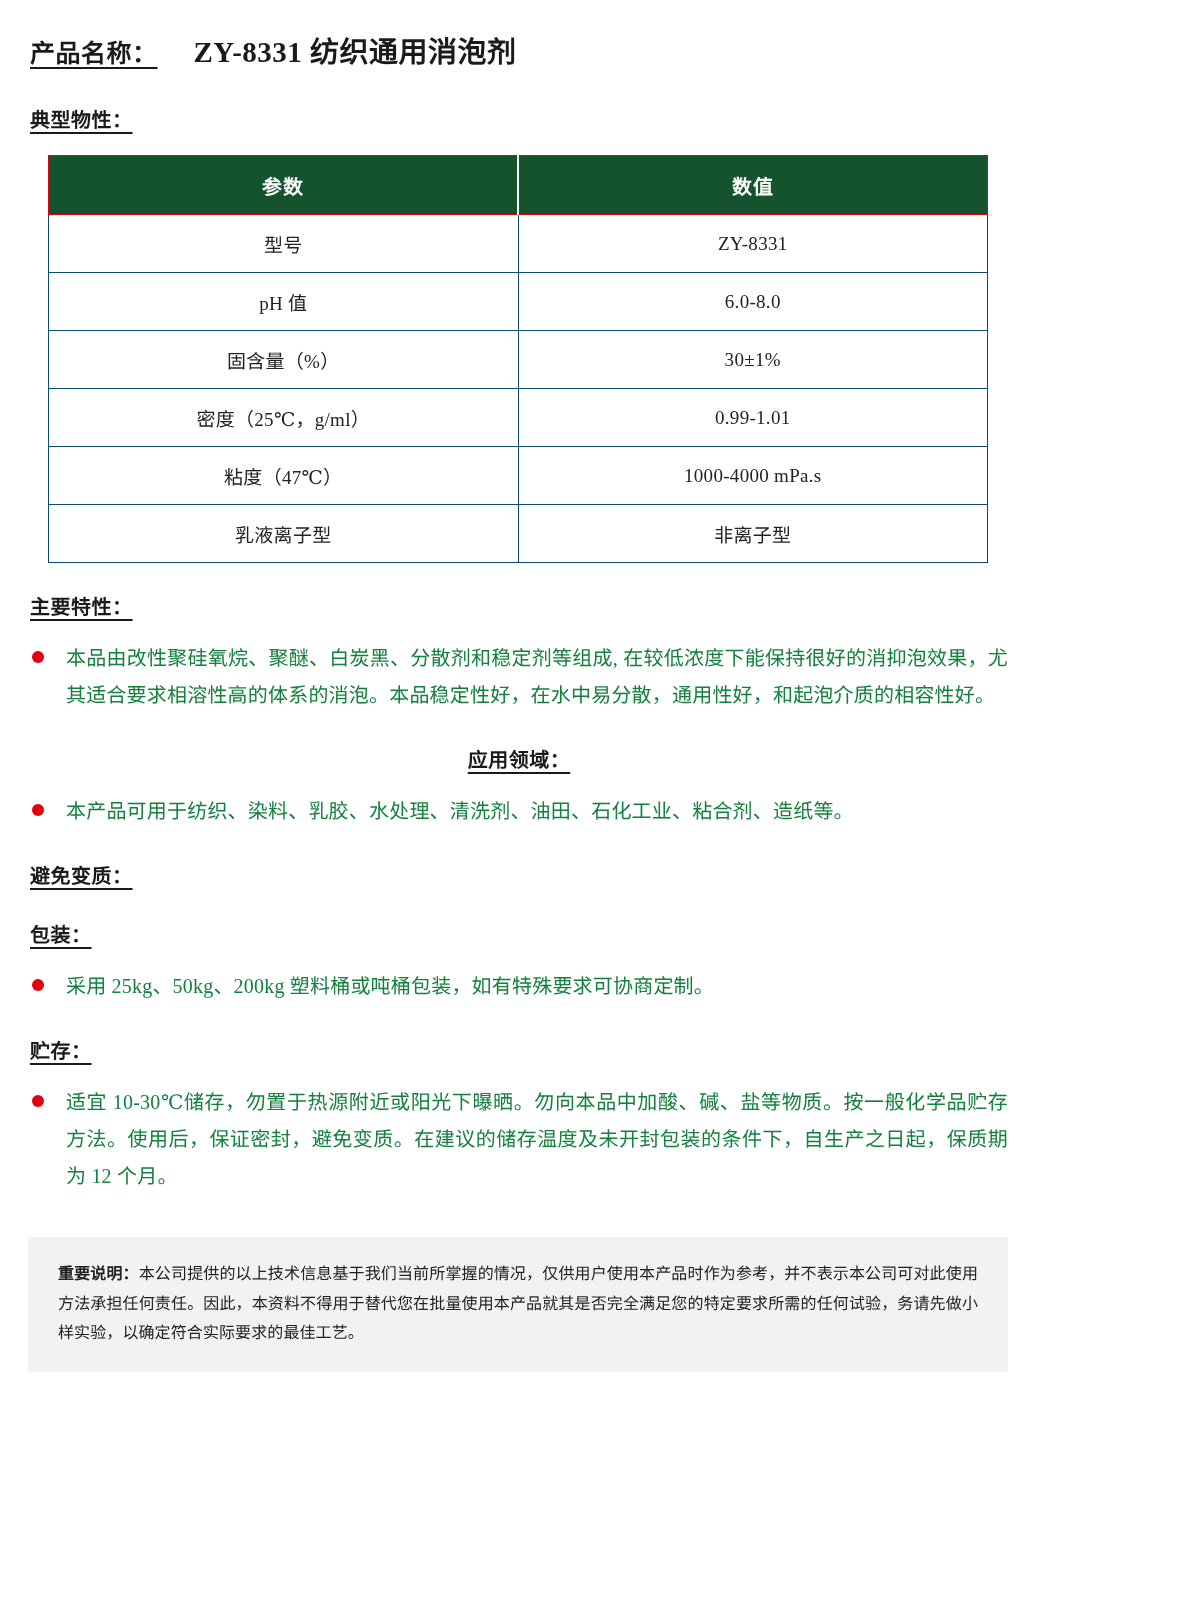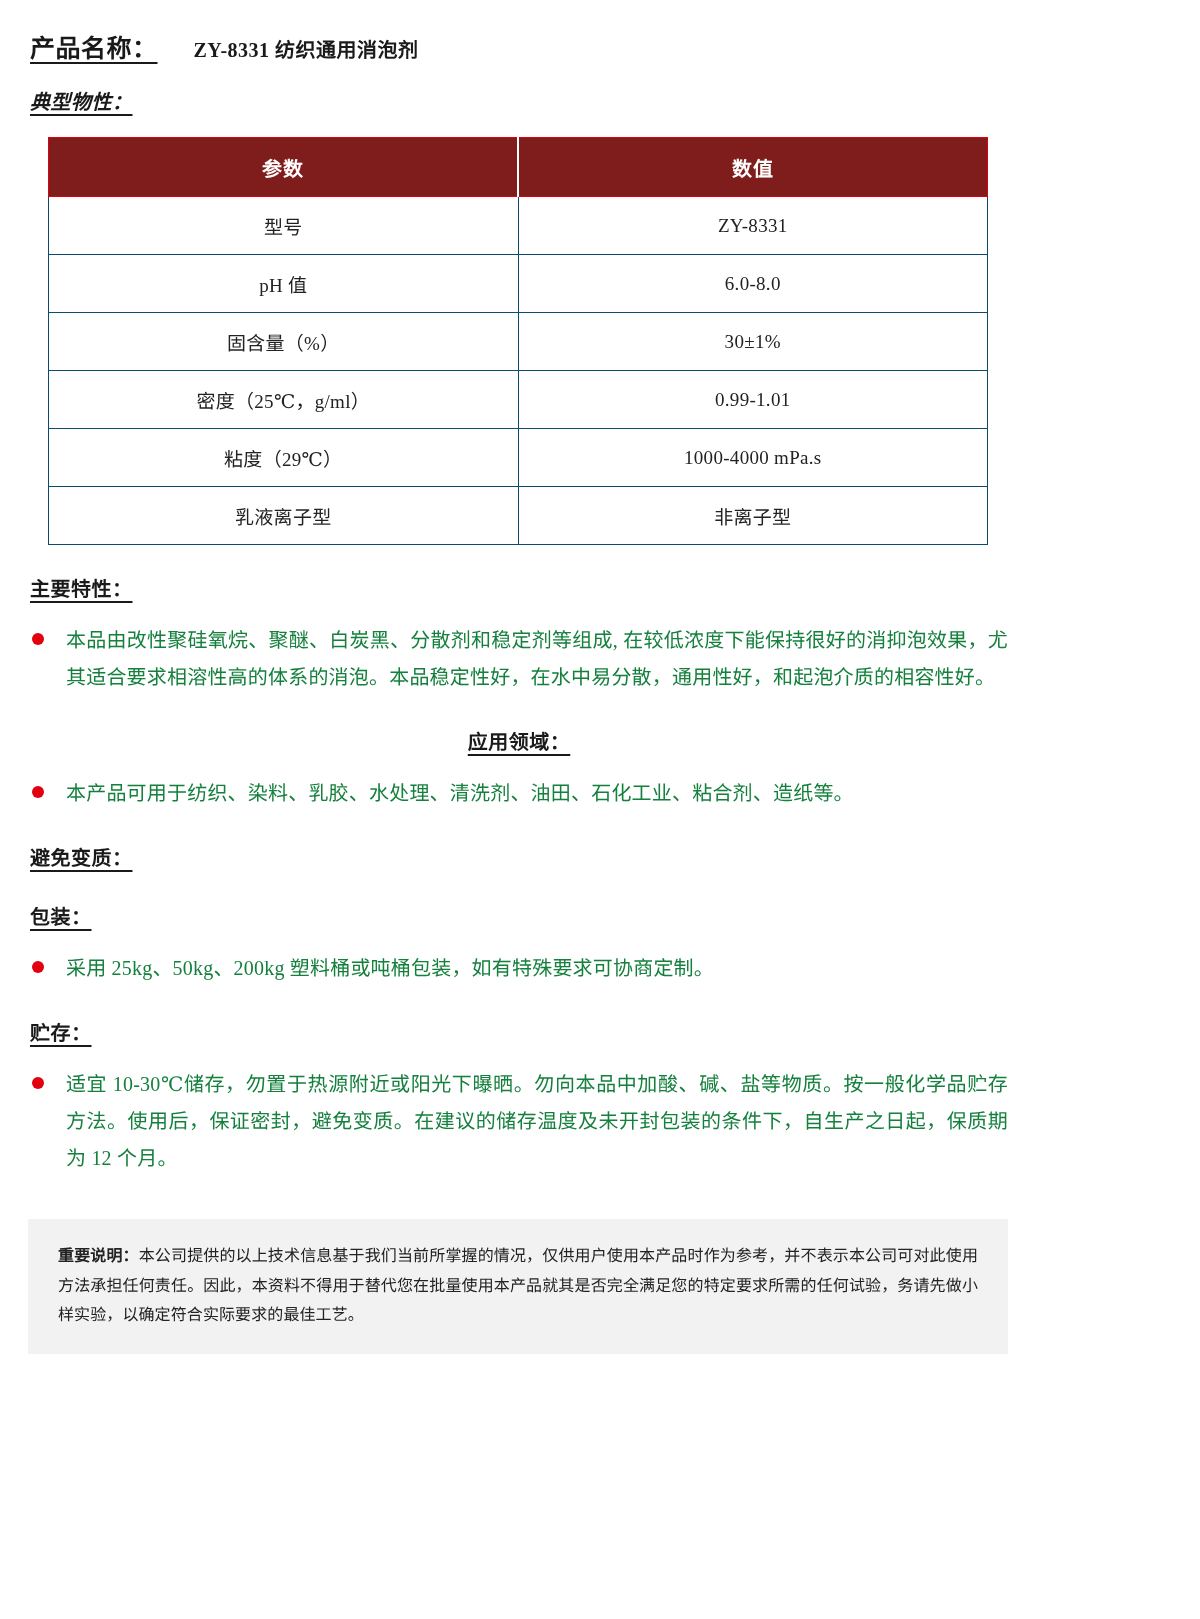--- a/index.html
+++ b/index.html
@@ -31,56 +31,56 @@
   }
   .title-label {
     font-size: 25px;
     font-weight: bold;
     text-decoration: underline;
     text-underline-offset: 5px;
     letter-spacing: 0.5px;
     white-space: nowrap;
   }
   .title-value {
-    font-size: 20px;
+    font-size: 29px;
     font-weight: bold;
     margin-left: 36px;
     letter-spacing: 0.5px;
     white-space: nowrap;
   }
 
   
   .section-heading {
     font-size: 20px;
     font-weight: bold;
     text-decoration: underline;
     text-underline-offset: 5px;
     letter-spacing: 0.5px;
     padding-left: 2px;
   }
-  .h-typical { margin-top: 22px; font-style: italic; }
+  .h-typical { margin-top: 34px; }
   .h-features { margin-top: 28px; }
   .h-apps { margin-top: 30px; text-align: center; }
   .h-process { margin-top: 30px; }
   .h-package { margin-top: 30px; }
   .h-storage { margin-top: 30px; }
 
   
   .table-wrap {
     margin: 22px 0 0 0;
     display: flex;
     justify-content: center;
   }
   table.props {
     border-collapse: collapse;
     width: 940px;
     table-layout: fixed;
   }
   table.props th {
-    background: #7f1d1d;
+    background: #14532d;
     color: #ffffff;
     font-size: 20px;
     font-weight: bold;
     height: 56px;
     text-align: center;
     border: 1px solid #e2000f;
     letter-spacing: 1px;
   }
   table.props th:first-child { border-right: 2px solid #ffffff; }
   table.props td {
@@ -165,21 +165,21 @@
         </tr>
         <tr>
           <td>固含量（%）</td>
           <td class="num">30±1%</td>
         </tr>
         <tr>
           <td>密度（25℃，g/ml）</td>
           <td class="num">0.99-1.01</td>
         </tr>
         <tr>
-          <td>粘度（29℃）</td>
+          <td>粘度（47℃）</td>
           <td class="num">1000-4000 mPa.s</td>
         </tr>
         <tr>
           <td>乳液离子型</td>
           <td>非离子型</td>
         </tr>
       </tbody>
     </table>
   </div>
 

